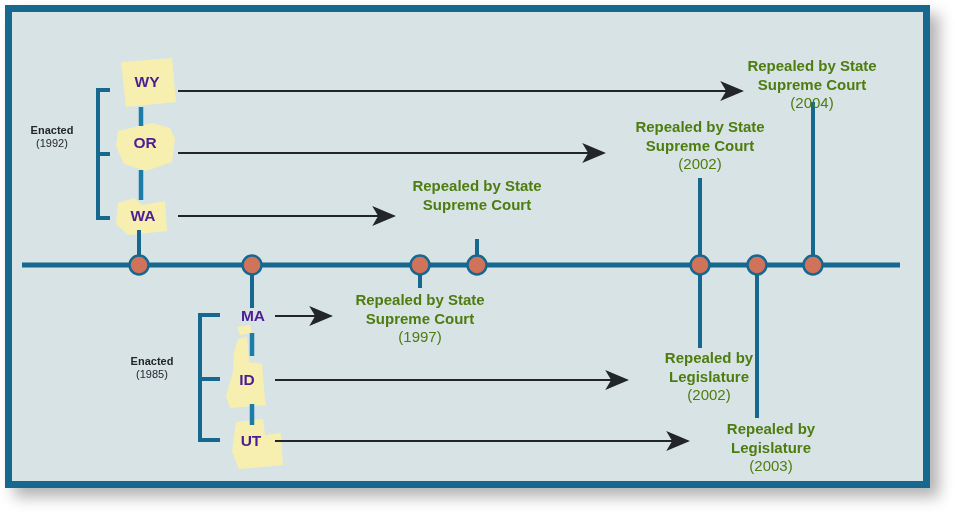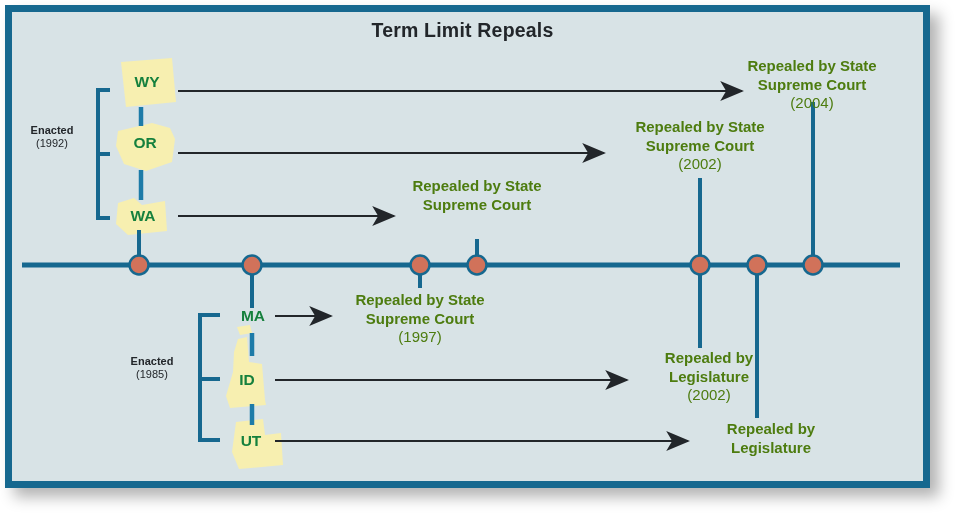--- a/index.html
+++ b/index.html
@@ -48,21 +48,21 @@
     text-align: center;
     font-size: 19.5px;
     font-weight: bold;
     color: #22262a;
     letter-spacing: 0.2px;
   }
   .state-label {
     position: absolute;
     font-size: 15.5px;
     font-weight: bold;
-    color: #15803d;
+    color: #4c1d95;
     text-align: center;
     white-space: nowrap;
     z-index: 6;
   }
   .enacted {
     position: absolute;
     text-align: center;
     font-size: 11px;
     color: #22262a;
     white-space: nowrap;
@@ -82,21 +82,20 @@
   .repeal .y { font-weight: normal; display:block; line-height:1.24; }
 </style>
 </head>
 <body>
 
 <div id="canvas">
   <div id="panel"></div>
 
   <div id="inner">
 
-    <div class="title">Term Limit Repeals</div>
 
     <svg class="overlay" viewBox="0 0 955 532">
       <defs>
         <marker id="arw" viewBox="0 0 12 10" refX="11" refY="5" markerWidth="11" markerHeight="9" orient="auto-start-reverse">
           <path d="M0,0 L12,5 L0,10 L3,5 z" fill="#22262a"></path>
         </marker>
       </defs>
 
       <g>
 
@@ -210,16 +209,17 @@
 
     <div class="repeal" style="left:634px; top:349px; width:150px;">
       <span class="b">Repealed by</span>
       <span class="b">Legislature</span>
       <span class="y">(2002)</span>
     </div>
 
     <div class="repeal" style="left:696px; top:420px; width:150px;">
       <span class="b">Repealed by</span>
       <span class="b">Legislature</span>
+      <span class="y">(2003)</span>
     </div>
 
   </div>
 </div>
 
 </body></html>

